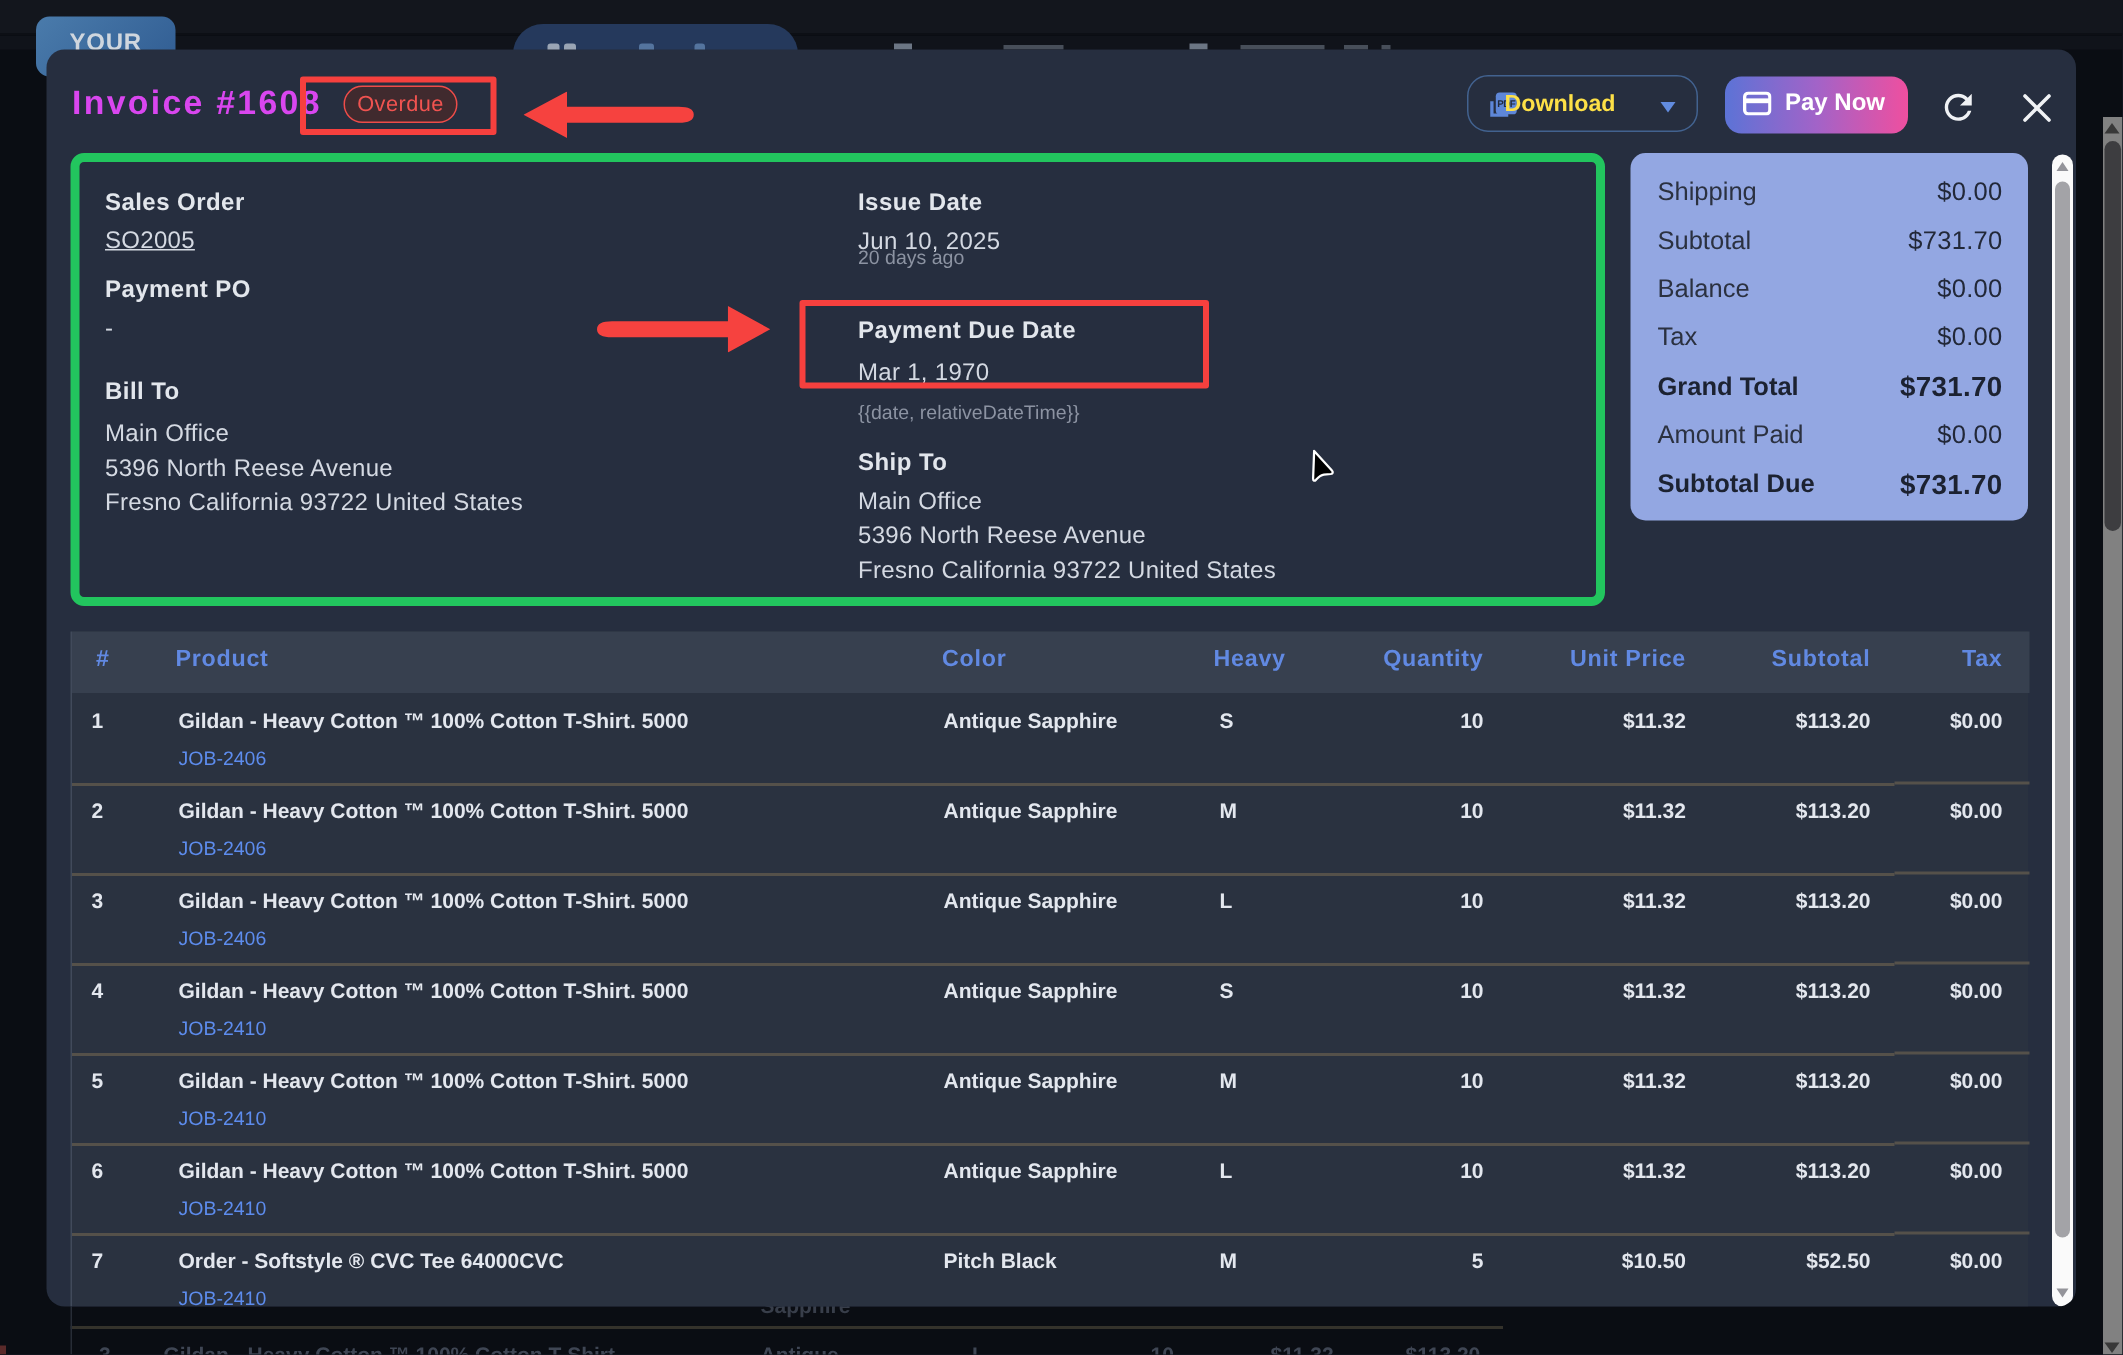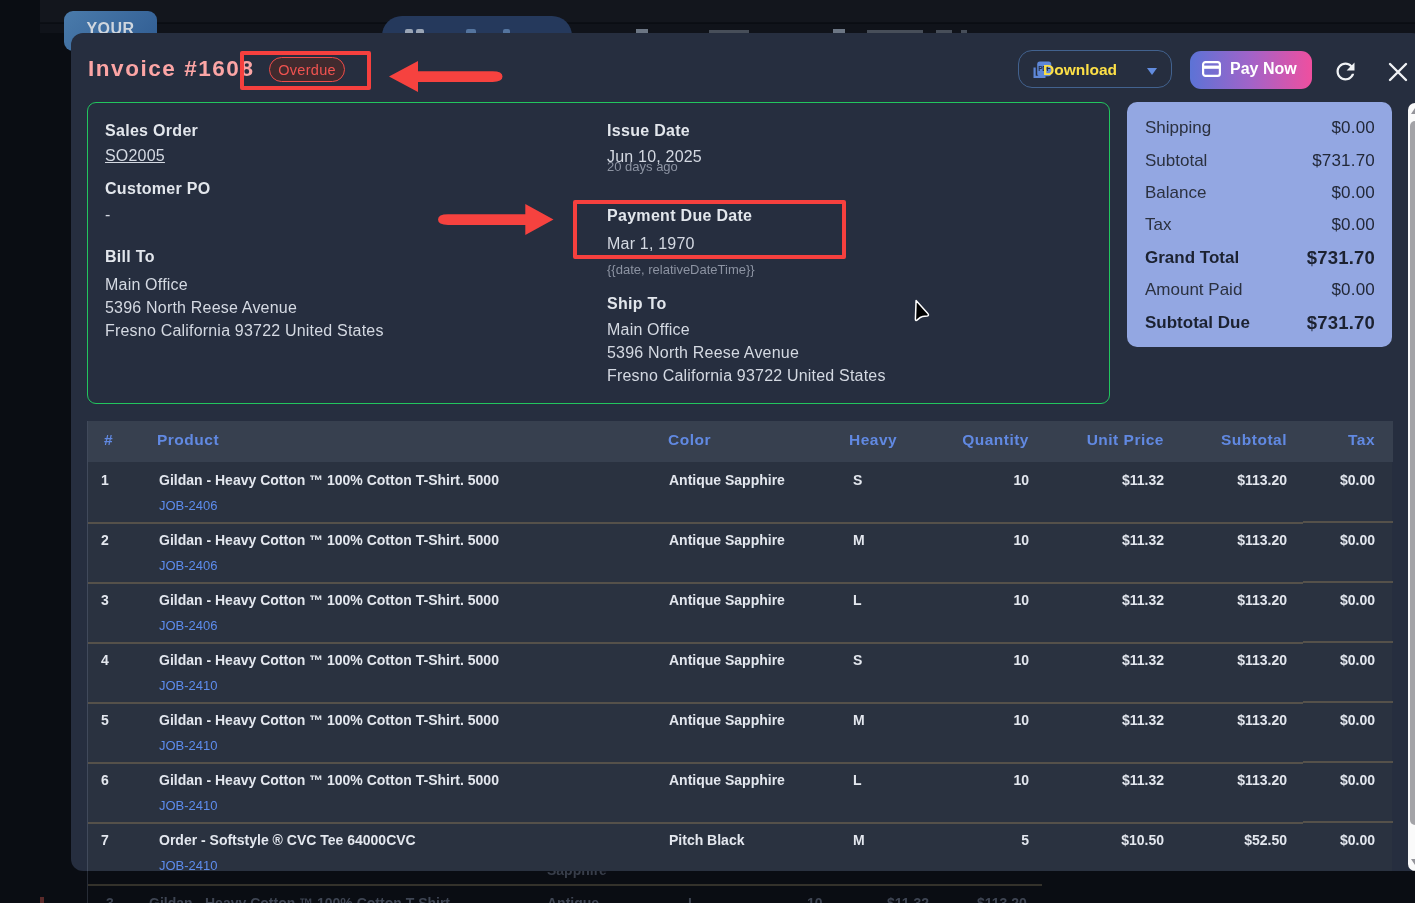--- a/index.html
+++ b/index.html
@@ -1,18 +1,18 @@
 <!DOCTYPE html>
 <html><head>
 <meta charset="utf-8">
 <style>
   * { margin:0; padding:0; box-sizing:border-box; }
   html,body { width:1415px; height:903px; overflow:hidden; background:#0a0d13; font-family:"Liberation Sans", sans-serif; }
   .abs { position:absolute; }
-  #stage { position:relative; width:1170px; height:903px;margin-left:40px; }
+  #stage { position:relative; width:1170px; height:903px; }
 
   
   #topstrip { left:0; top:0; width:1415px; height:23px; background:#13161d; border-bottom:1px solid #0c0f15; }
   #topstrip2 { left:0; top:24px; width:1415px; height:9px; background:#10131a; }
   #logo { left:24px; top:11px; width:93px; height:40px; border-radius:9px;
           background:linear-gradient(135deg,#4a7bab 0%,#305c92 100%);
           color:#cfd6de; font-weight:700; font-size:16px; text-align:center; padding-top:9px; letter-spacing:0.5px;}
   #navpill { left:342px; top:16px; width:190px; height:40px; border-radius:20px; background:#25395c; }
   #navpill .grid { position:absolute; left:23px; top:13px; width:19px; height:19px; }
   #navpill .grid i { position:absolute; width:8px; height:8px; background:#9aa5b5; border-radius:2px; }
@@ -25,32 +25,32 @@
   .dimline { background:#34322b; height:2px; }
 
   
   #pagesb { left:1402px; top:78px; width:13px; height:825px; background:#818181; }
   #pagesb .thumb { position:absolute; left:1px; top:16px; width:11px; height:260px; background:#3d3d40; border-radius:6px; }
   .tri-up { width:0; height:0; border-left:5px solid transparent; border-right:5px solid transparent; border-bottom:7px solid #383838; }
   .tri-dn { width:0; height:0; border-left:5px solid transparent; border-right:5px solid transparent; border-top:7px solid #383838; }
 
   
   #modal { left:31px; top:33px; width:1353px; height:838px; background:#262e3f; border-radius:12px; overflow:hidden; }
-  #mtitle { left:17px; top:22.5px; font-size:22.5px; font-weight:700; color:#fca5a5; letter-spacing:1.55px; }
+  #mtitle { left:17px; top:22.5px; font-size:22.5px; font-weight:700; color:#d946ef; letter-spacing:1.55px; }
   #badge { left:198px; top:24px; width:76px; height:25px; border:1.5px solid #ee4c49; border-radius:12.5px;
            color:#f05350; font-size:14.5px; letter-spacing:0.3px; text-align:center; padding-top:3.5px; background:#402a2e; }
 
   #btn-dl { left:947px; top:17px; width:154px; height:38px; border:1px solid #42628f; border-radius:14px; }
   #btn-dl .txt { position:absolute; left:24px; top:9.5px; color:#fde047; font-size:15.5px; font-weight:700; }
   #btn-pay { left:1119px; top:17.5px; width:122px; height:38px; border-radius:11px;
              background:linear-gradient(90deg,#5c73d6 0%,#a263c8 50%,#ef4f9f 100%); }
   #btn-pay .txt { position:absolute; left:40px; top:9.5px; color:#fff; font-size:16px; font-weight:700; }
 
   
-  #infobox { left:16px; top:69px; width:1023px; height:302px; border:1px solid #22c55e; border-radius:9px; }
+  #infobox { left:16px; top:69px; width:1023px; height:302px; border:6px solid #22c55e; border-radius:9px; }
   .lbl  { font-size:16px; font-weight:700; color:#e2e6ec; line-height:18px; letter-spacing:0.3px; }
   .val  { font-size:16px; color:#d4d9e2; line-height:18px; letter-spacing:0.2px; }
   .sml  { font-size:13px; color:#8c93a2; line-height:15px; }
 
   
   #summary { left:1056px; top:69px; width:265px; height:245px; background:#93a7e2; border-radius:10px; padding:10px 17px 0 18px; }
   .srow { display:flex; justify-content:space-between; height:32.4px; align-items:center; }
   .srow .l { font-size:17px; color:#2b3140; }
   .srow .v { font-size:17px; color:#222838; letter-spacing:0.2px; }
   .srow.b .l, .srow.b .v { font-weight:700; font-size:17px; color:#1c2231; } .srow.b .v { font-size:18.5px; letter-spacing:0.2px; }
@@ -143,21 +143,21 @@
       <path d="M17.65 6.35C16.2 4.9 14.21 4 12 4c-4.42 0-7.99 3.58-8 8s3.57 8 8 8c3.73 0 6.84-2.55 7.73-6h-2.08c-.82 2.33-3.04 4-5.65 4-3.31 0-6-2.69-6-6s2.69-6 6-6c1.66 0 3.14.69 4.22 1.78L13 11h7V4l-2.35 2.35z"></path>
     </svg>
 
     <svg class="abs" style="left:1317px;top:29px" width="20" height="20" viewBox="0 0 20 20" stroke="#f0f2f5" stroke-width="2.4" stroke-linecap="round">
       <path d="M2 2 L18 18 M18 2 L2 18"></path>
     </svg>
 
     <div class="abs" id="infobox">
       <div class="abs lbl" style="left:17px;top:19px">Sales Order</div>
       <div class="abs val" style="left:17px;top:44px;text-decoration:underline">SO2005</div>
-      <div class="abs lbl" style="left:17px;top:77px">Customer PO</div>
+      <div class="abs lbl" style="left:17px;top:77px">Payment PO</div>
       <div class="abs val" style="left:17px;top:103px">-</div>
       <div class="abs lbl" style="left:17px;top:145px">Bill To</div>
       <div class="abs val" style="left:17px;top:173px">Main Office</div>
       <div class="abs val" style="left:17px;top:196px">5396 North Reese Avenue</div>
       <div class="abs val" style="left:17px;top:219px">Fresno California 93722 United States</div>
 
       <div class="abs lbl" style="left:519px;top:19px">Issue Date</div>
       <div class="abs val" style="left:519px;top:45px">Jun 10, 2025</div>
       <div class="abs sml" style="left:519px;top:56px">20 days ago</div>
       <div class="abs lbl" style="left:519px;top:104px">Payment Due Date</div>

